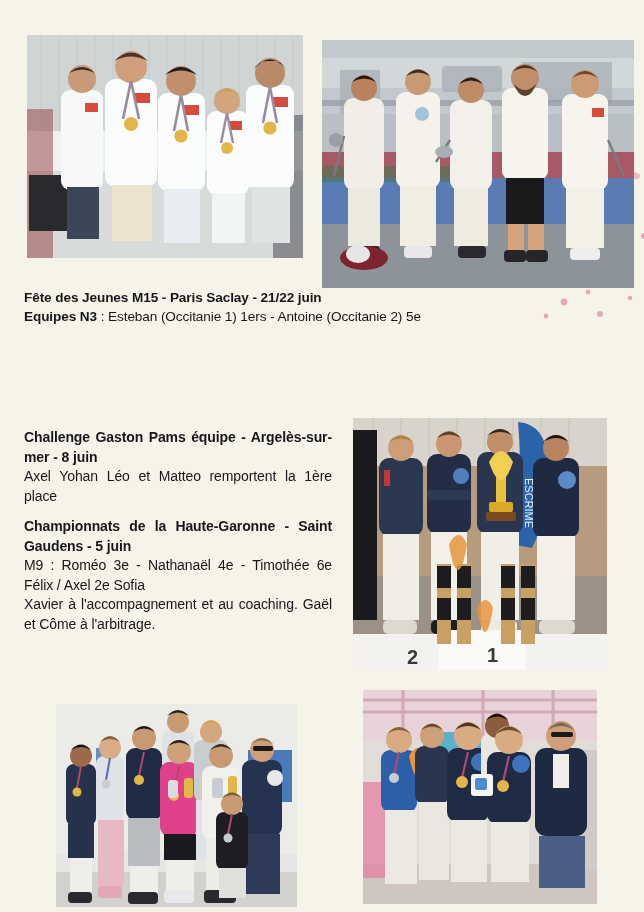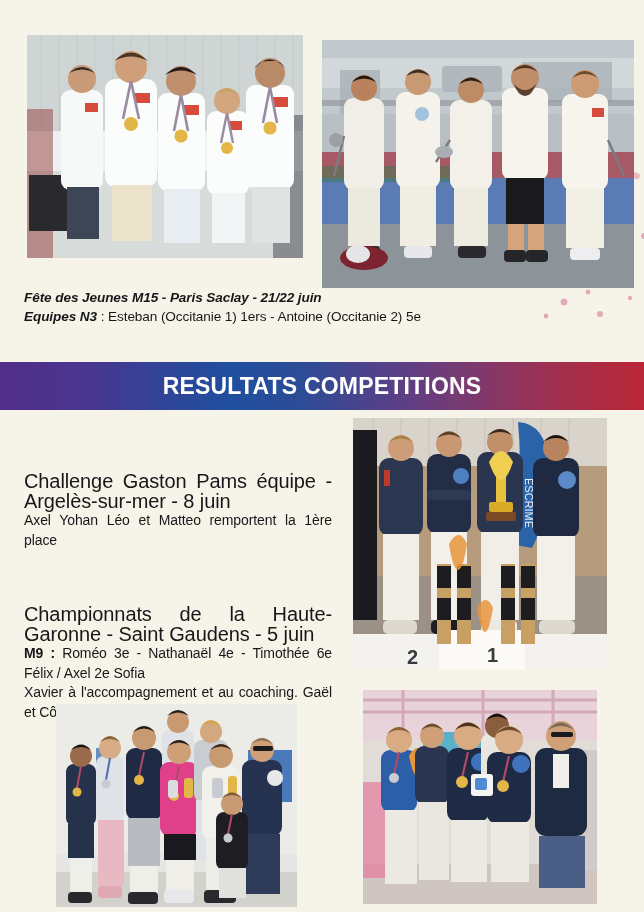--- a/index.html
+++ b/index.html
@@ -56,21 +56,21 @@
     width: 560px;
     z-index: 3;
   }
   .cap-line {
     font-size: 13.6px;
     line-height: 19px;
     color: #17171a;
     letter-spacing: -0.1px;
     white-space: nowrap;
   }
-  .cap-line b { font-weight: 700; font-style: italic; }
+  .cap-line b { font-weight: 700; }
 
   
   .banner {
     position: absolute;
     left: 0; top: 362px;
     width: 644px; height: 48px;
     background: linear-gradient(90deg,
         #512f88 0%,
         #4a3590 13%,
         #2f4598 26%,
@@ -101,37 +101,36 @@
   }
 
   .results-text {
     position: absolute;
     left: 24px; top: 10px;
     width: 308px;
     color: #17171a;
   }
 
   .r-head {
-    font-size: 20px;
-    font-weight: 400;
+    font-size: 14px;
+    font-weight: 700;
     line-height: 19.5px;
     text-align: justify;
     text-align-last: left;
     letter-spacing: -0.1px;
-    margin-top: 44px;
   }
   .r-body {
     font-size: 14px;
     font-weight: 400;
     line-height: 19.5px;
     text-align: justify;
     text-align-last: left;
     letter-spacing: -0.1px;
   }
-  .r-body b, .r-body strong { font-weight: 700; margin-top: 25px; }
+  .r-body b, .r-body strong { font-weight: 400; margin-top: 25px; }
   .gap { height: 11px; }
 
   #photo-podium {
     position: absolute;
     left: 353px; top: 0px;
     width: 254px; height: 252px;
     z-index: 3;
   }
   #photo-group-left {
     position: absolute;
@@ -402,23 +401,20 @@
 
   <div class="caption-block">
     <div class="cap-line">
       <b>Fête des Jeunes M15 - Paris Saclay - 21/22 juin</b>
     </div>
     <div class="cap-line">
       <b>Equipes N3</b><span> : Esteban (Occitanie 1) 1ers - Antoine (Occitanie 2) 5e</span>
     </div>
   </div>
 
-  <div class="banner">
-    <div class="banner-title">RESULTATS COMPETITIONS</div>
-  </div>
 
   <div class="results">
 
     <div class="results-text">
       <div class="r-head">Challenge Gaston Pams équipe - Argelès-sur-mer - 8 juin</div>
       <div class="r-body">Axel Yohan Léo et Matteo remportent la 1ère place</div>
 
       <div class="gap"></div>
 
       <div class="r-head">Championnats de la Haute-Garonne - Saint Gaudens - 5 juin</div>

